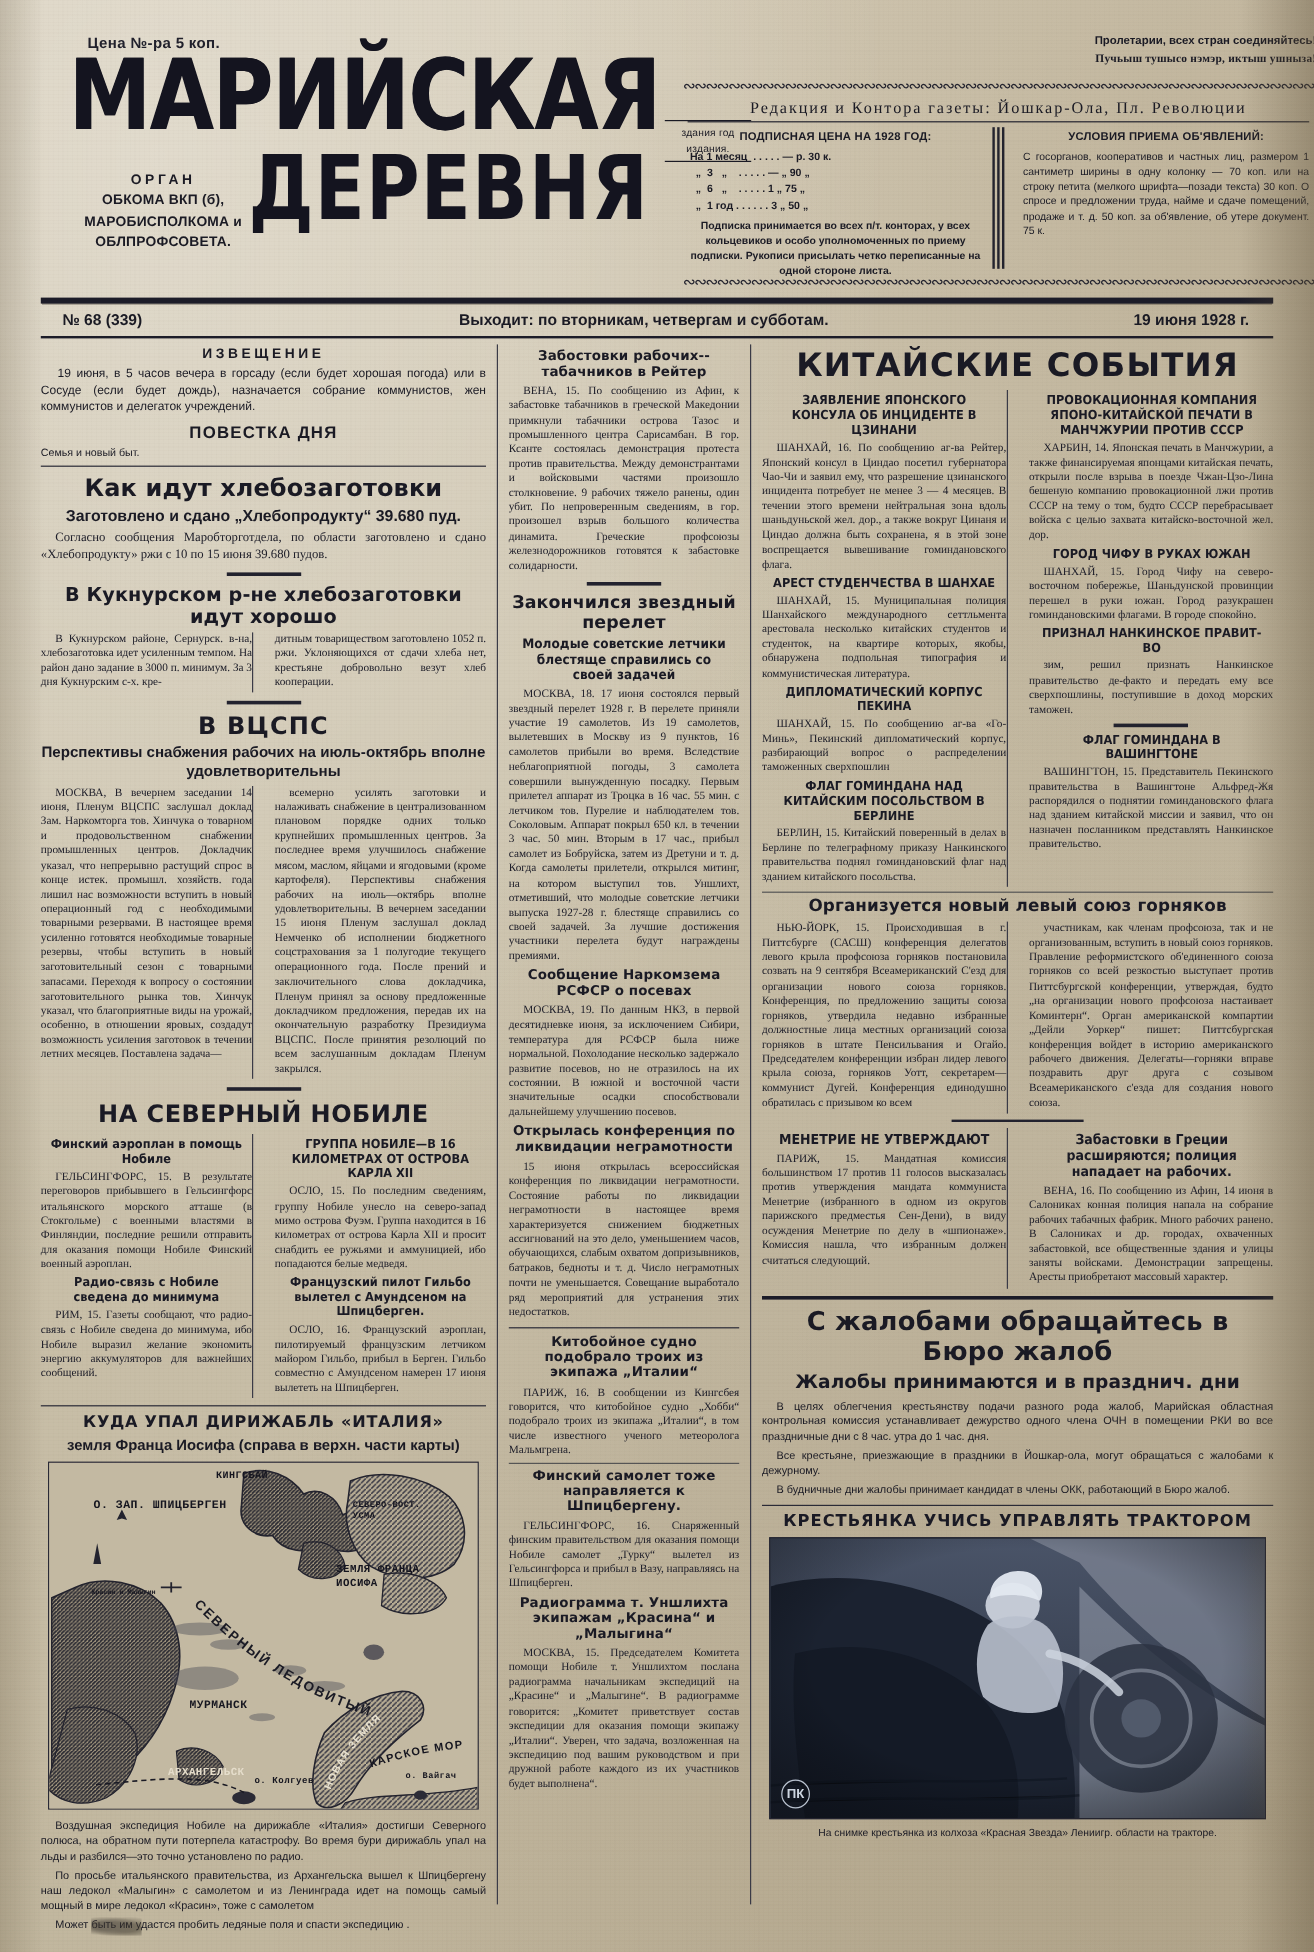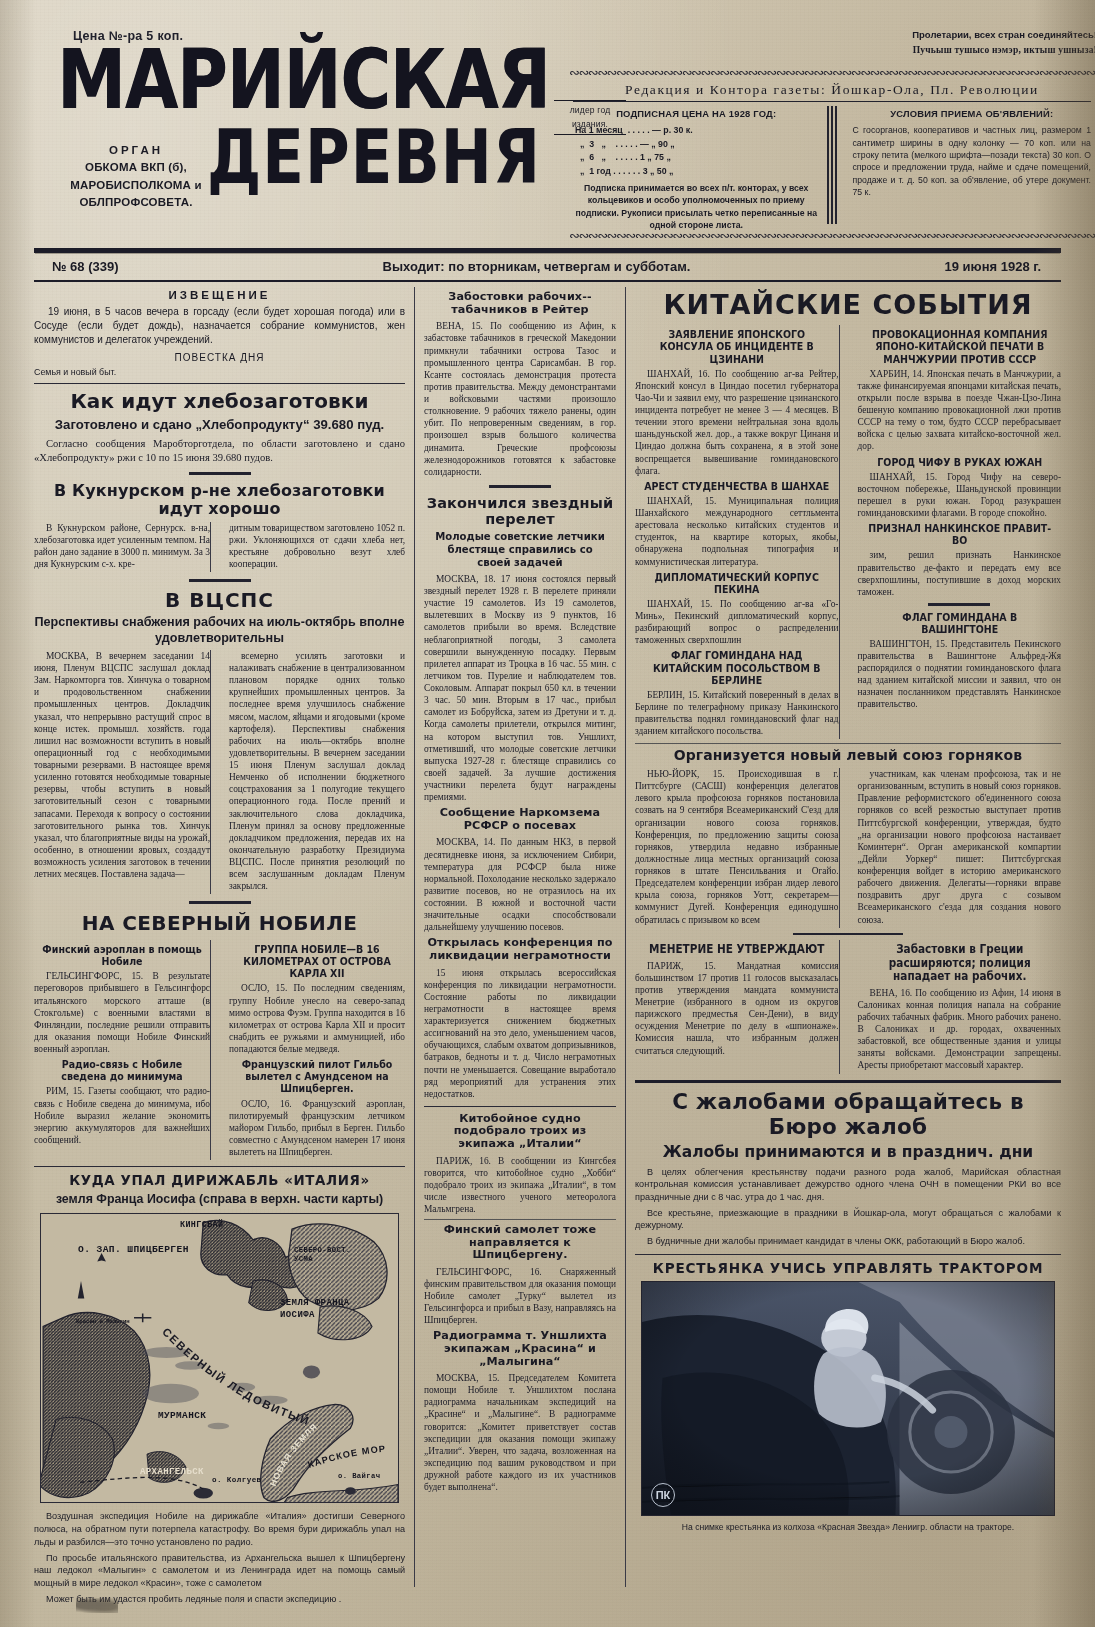--- a/index.html
+++ b/index.html
@@ -99,21 +99,21 @@
   p.t{font-family:"Liberation Serif",serif;font-size:9.4px;line-height:1.29;text-align:justify;margin:0 0 2px;text-indent:12px;color:#20202b;}
   p.t.ni{text-indent:0;}
   .lead{font-family:"Liberation Sans",sans-serif;font-size:9.1px;line-height:1.4;text-align:justify;margin:0 0 3px;text-indent:12px;}
 
   h2.sec{font-family:"DejaVu Sans",sans-serif;font-weight:bold;font-size:19px;text-align:center;margin:4px 0 5px;letter-spacing:.4px;}
   h3.hd{font-family:"DejaVu Sans",sans-serif;font-weight:bold;font-size:13.5px;text-align:center;margin:4px 0 4px;line-height:1.12;letter-spacing:.1px;}
   h3.hd.sm{font-size:11.2px;}
   h4.sub{font-family:"Liberation Sans",sans-serif;font-weight:bold;font-size:11px;text-align:center;margin:2px 0 4px;line-height:1.22;}
   h4.cond{font-family:"DejaVu Sans",sans-serif;font-weight:bold;font-size:10.3px;text-align:center;margin:3px 0 3px;line-height:1.18;transform:scaleX(.92);transform-origin:center;}
   .notice-h{font-family:"Liberation Sans",sans-serif;font-weight:bold;font-size:11.5px;text-align:center;letter-spacing:3px;margin:2px 0 4px;}
-  .agenda{font-family:"Liberation Sans",sans-serif;font-weight:normal;font-size:10px;text-align:center;letter-spacing:1px;margin:5px 0 4px;}
+  .agenda{font-family:"Liberation Sans",sans-serif;font-weight:bold;font-size:14px;text-align:center;letter-spacing:1px;margin:5px 0 4px;}
   .notice-p{font-family:"Liberation Sans",sans-serif;font-size:10px;line-height:1.4;text-align:justify;margin:0;text-indent:14px;}
   .notice-item{font-family:"Liberation Sans",sans-serif;font-size:8.9px;margin:2px 0 0;}
 
   .dash{width:62px;height:2.6px;background:#22222e;margin:7px auto 7px;}
   .dash.w{width:110px;}
   .rule-f{border-top:1.6px solid #2a2a36;margin:6px 0;}
   .rule-f.thick{border-top:3px solid #1c1c28;}
   .rule-hair{border-top:1px solid #555;margin:4px 0;}
 
   .two{display:flex;}
@@ -158,21 +158,21 @@
         <div class="title1">МАРИЙСКАЯ</div>
         <div class="title2">ДЕРЕВНЯ</div>
         <div class="organ">
           <div class="o1">ОРГАН</div>
           <div>ОБКОМА ВКП (б),</div>
           <div>МАРОБИСПОЛКОМА и</div>
           <div>ОБЛПРОФСОВЕТА.</div>
         </div>
         <div class="yearbox">
           <div class="rule"></div>
-          <div>лидер год</div>
+          <div>здания год</div>
           <div>издания.</div>
           <div class="rule b"></div>
         </div>
       </div>
     </div>
 
     <div class="mh-right">
       <div class="slogan">
         <div>Пролетарии, всех стран соединяйтесь!</div>
         <div class="s2">Пучьыш тушысо нэмэр, иктыш ушныза!</div>
@@ -378,21 +378,21 @@
       <div class="dash"></div>
 
       <div>
         <h3 class="hd" style="font-size:14.5px">Закончился звездный перелет</h3>
         <h4 class="cond" style="font-size:11px">Молодые советские летчики блестяще справились со своей задачей</h4>
         <p class="t">МОСКВА, 18. 17 июня состоялся первый звездный перелет 1928 г. В перелете приняли участие 19 самолетов. Из 19 самолетов, вылетевших в Москву из 9 пунктов, 16 самолетов прибыли во время. Вследствие неблагоприятной погоды, 3 самолета совершили вынужденную посадку. Первым прилетел аппарат из Троцка в 16 час. 55 мин. с летчиком тов. Пурелие и наблюдателем тов. Соколовым. Аппарат покрыл 650 кл. в течении 3 час. 50 мин. Вторым в 17 час., прибыл самолет из Бобруйска, затем из Дретуни и т. д. Когда самолеты прилетели, открылся митинг, на котором выступил тов. Уншлихт, отметивший, что молодые советские летчики выпуска 1927-28 г. блестяще справились со своей задачей. За лучшие достижения участники перелета будут награждены премиями.</p>
       </div>
 
       <div>
         <h3 class="hd sm">Сообщение Наркомзема РСФСР о посевах</h3>
-        <p class="t">МОСКВА, 14. По данным НКЗ, в первой десятидневке июня, за исключением Сибири, температура для РСФСР была ниже нормальной. Похолодание несколько задержало развитие посевов, но не отразилось на их состоянии. В южной и восточной части значительные осадки способствовали дальнейшему улучшению посевов.</p>
+        <p class="t">МОСКВА, 19. По данным НКЗ, в первой десятидневке июня, за исключением Сибири, температура для РСФСР была ниже нормальной. Похолодание несколько задержало развитие посевов, но не отразилось на их состоянии. В южной и восточной части значительные осадки способствовали дальнейшему улучшению посевов.</p>
       </div>
 
       <div>
         <h3 class="hd sm">Открылась конференция по ликвидации неграмотности</h3>
         <p class="t">15 июня открылась всероссийская конференция по ликвидации неграмотности. Состояние работы по ликвидации неграмотности в настоящее время характеризуется снижением бюджетных ассигнований на это дело, уменьшением часов, обучающихся, слабым охватом допризывников, батраков, бедноты и т. д. Число неграмотных почти не уменьшается. Совещание выработало ряд мероприятий для устранения этих недостатков.</p>
       </div>
 
       <div class="rule-f"></div>
 
       <div>

